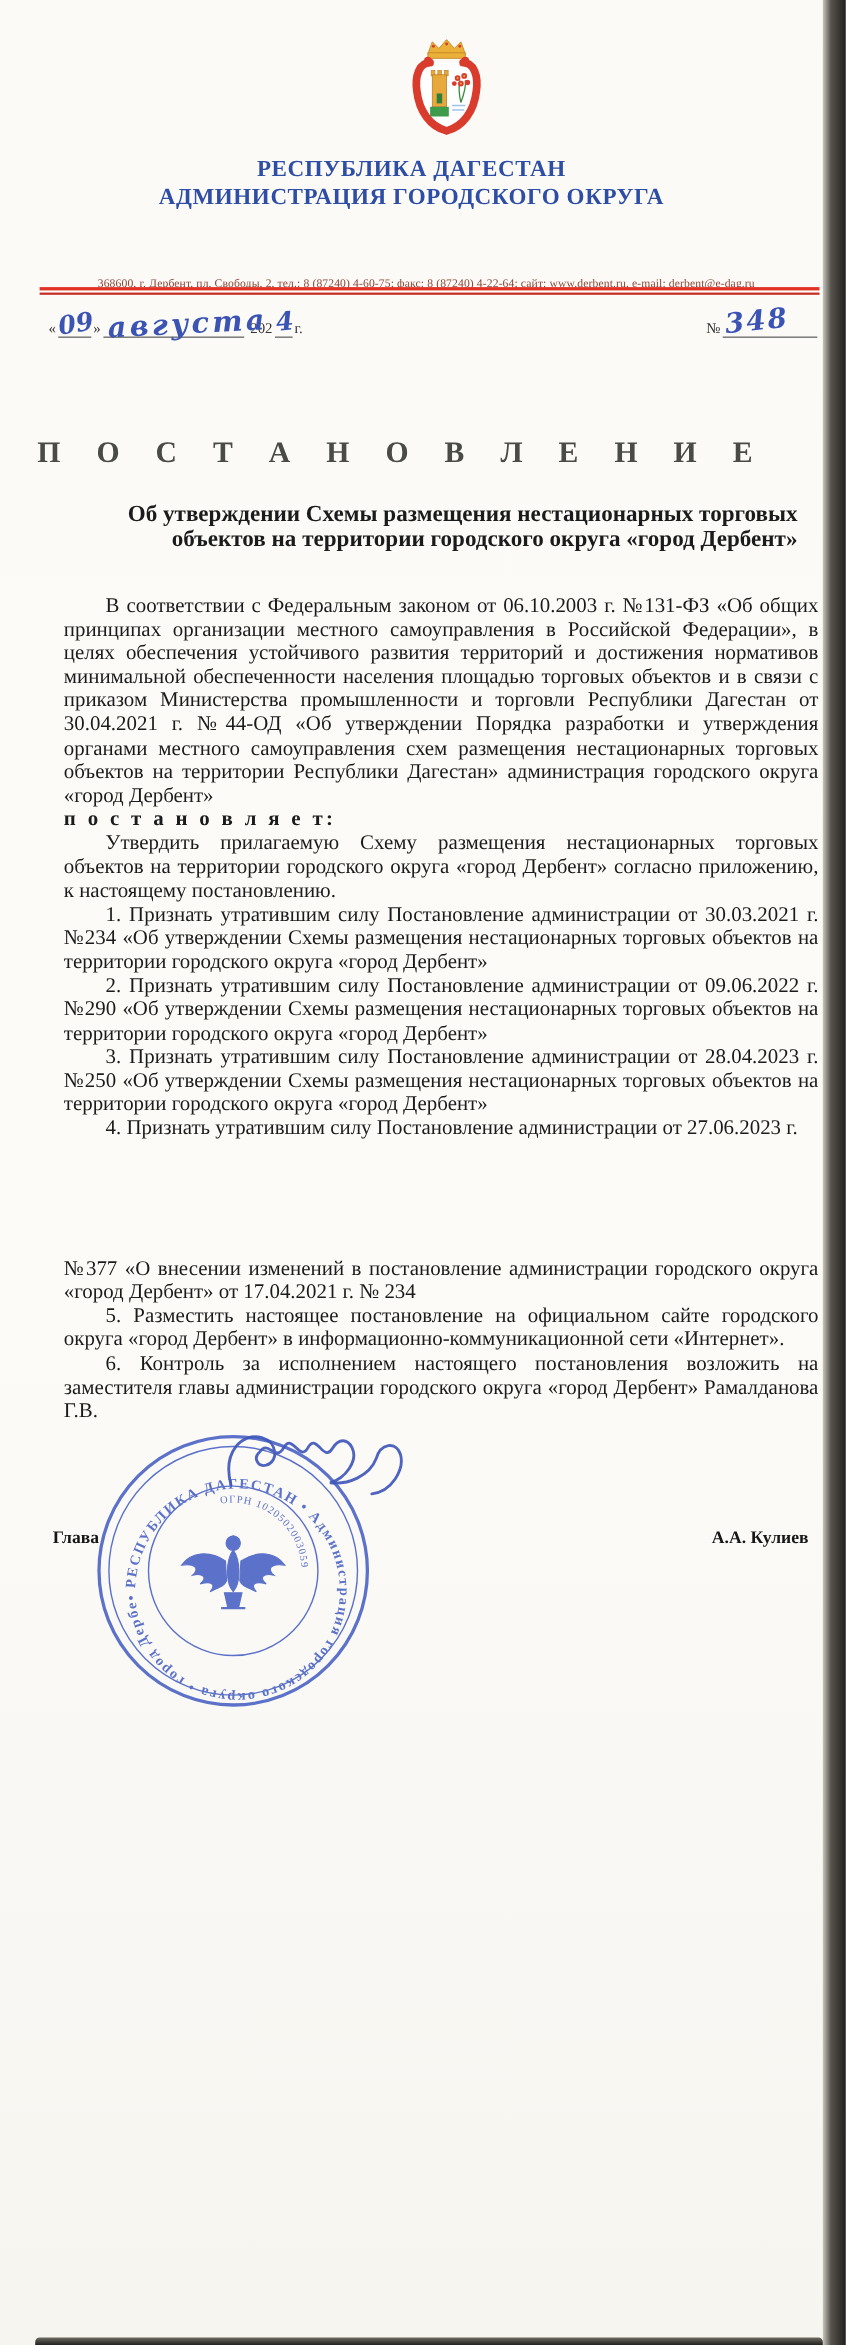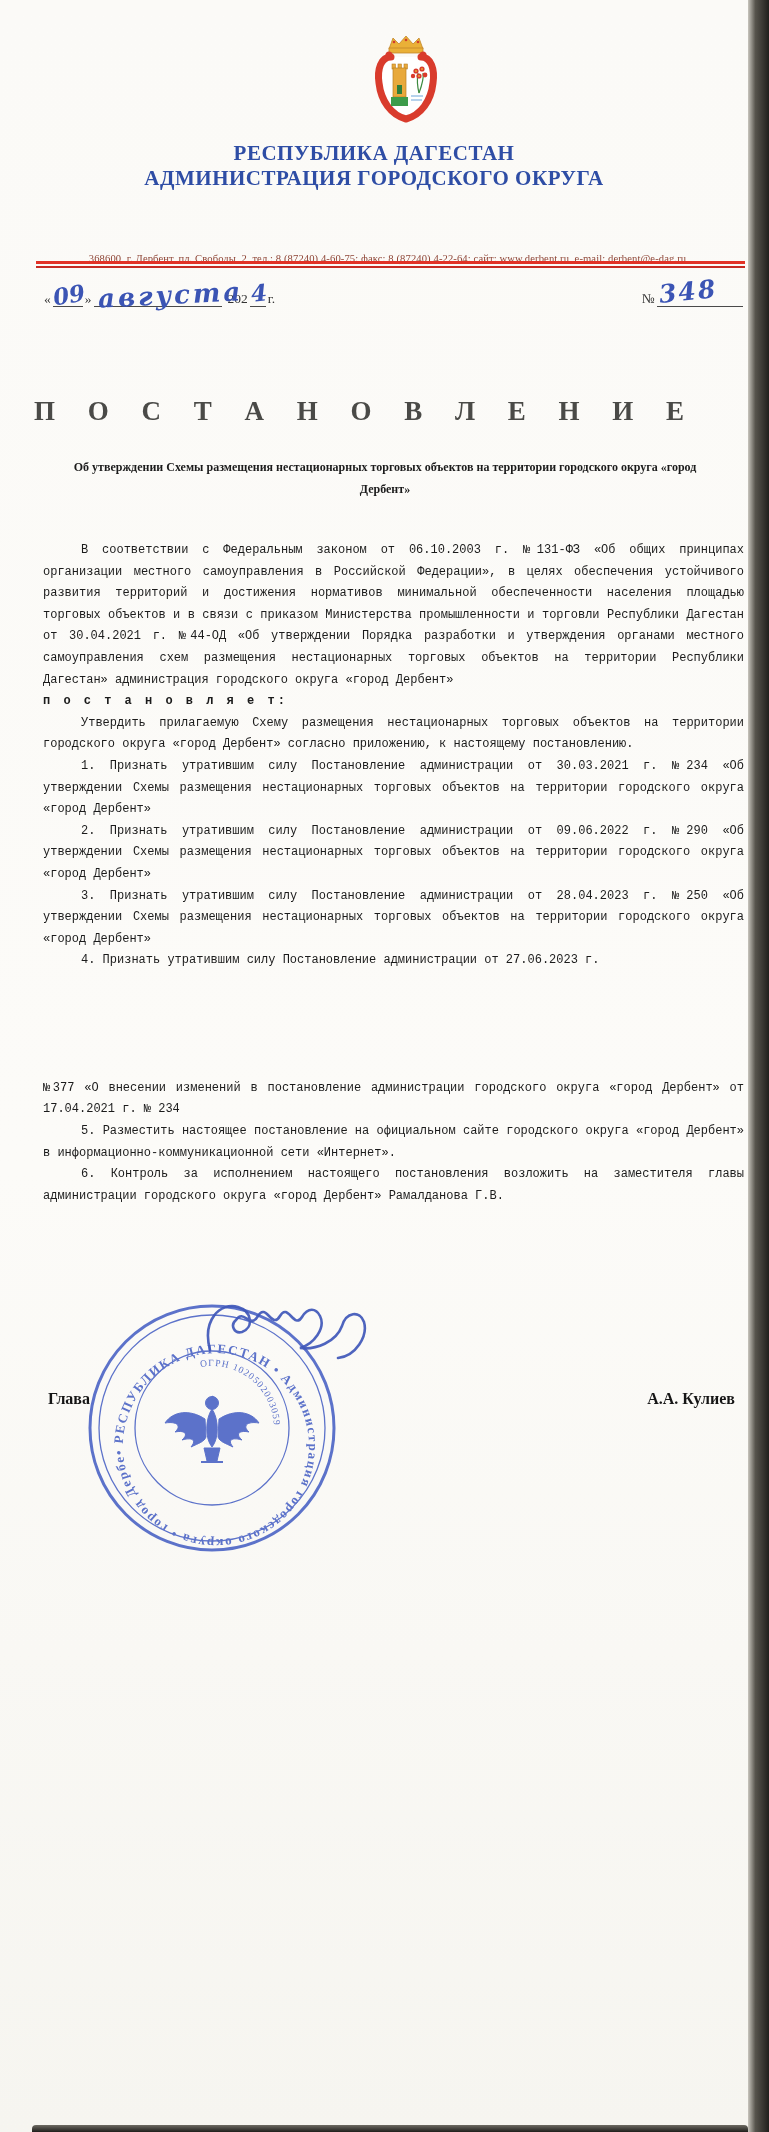--- a/index.html
+++ b/index.html
@@ -26,24 +26,24 @@
   .blank{display:inline-block;border-bottom:1.4px solid #4a4a4a;text-align:center;
     height:18px;overflow:visible;position:relative;}
   .hw{font-family:"DejaVu Serif",serif;font-style:italic;font-weight:bold;color:#3b54b4;}
   .hw-day{position:absolute;left:0;bottom:-2px;font-size:23px;transform:rotate(-9deg);}
   .hw-month{position:absolute;left:4px;bottom:-4px;font-size:26px;letter-spacing:3px;transform:rotate(-3deg);white-space:nowrap;}
   .hw-year{position:absolute;left:1px;bottom:0;font-size:23px;transform:rotate(-5deg);}
   .hw-num{position:absolute;left:2px;bottom:0;font-size:25px;letter-spacing:2px;transform:rotate(-6deg);white-space:nowrap;}
   .printed{padding:0 2px;}
   .doc-kind{position:absolute;top:396px;left:0;right:38px;text-align:center;
     font-size:27px;font-weight:bold;letter-spacing:13px;color:#4a4a47;}
-  .doc-title{position:absolute;top:456px;left:62px;right:61px;text-align:center;
-    font-weight:bold;font-size:12px;line-height:22px;color:#1b1b1b;}
-  .body-text{position:absolute;top:540px;left:43px;right:25px;
-    font-size:12px;line-height:21.6px;text-align:justify;color:#1b1b1b;font-family:Liberation Mono, monospace;}
+  .doc-title{position:absolute;top:456px;left:62px;right:44px;text-align:right;
+    font-weight:bold;font-size:21px;line-height:22px;color:#1b1b1b;}
+  .body-text{position:absolute;top:540px;left:58px;right:25px;
+    font-size:19px;line-height:21.6px;text-align:justify;color:#1b1b1b;}
   .body-text p{margin:0;}
   .p-indent{text-indent:38px;}
   .resolves{font-weight:bold;letter-spacing:3px;}
   .page-gap{height:106px;}
   .sign-row{position:absolute;top:1390px;left:48px;right:34px;display:flex;
     justify-content:space-between;font-weight:bold;font-size:16px;color:#151515;align-items:flex-end;}
   .stamp{position:absolute;left:84px;top:1300px;width:256px;height:256px;opacity:.88;}
   .signature{position:absolute;left:198px;top:1292px;width:200px;height:84px;}
 </style>
 </head>

